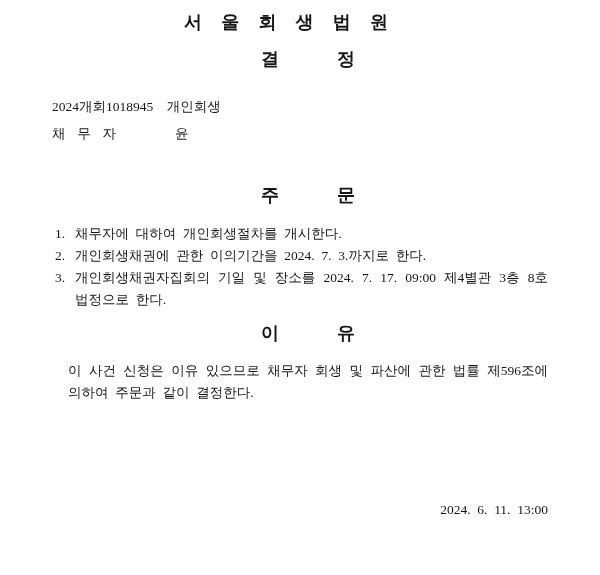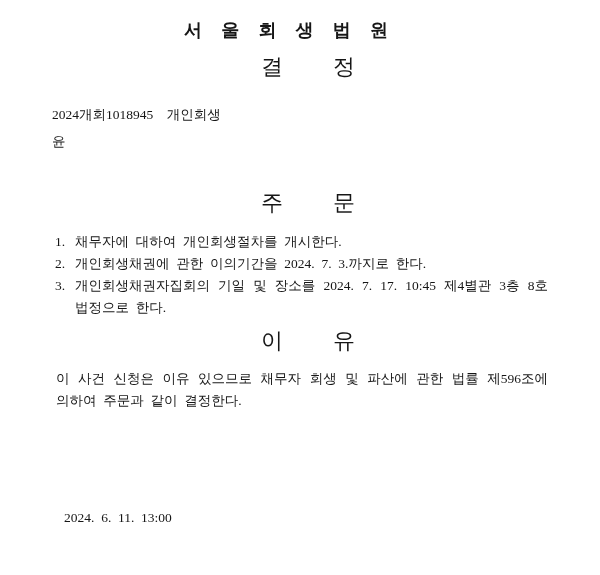--- a/index.html
+++ b/index.html
@@ -13,21 +13,21 @@
     overflow: hidden;
     color: #161616;
     font-family: "Liberation Serif", "DejaVu Serif", serif;
     font-size: 13.5px;
     word-spacing: 0.25em;
   }
   .doc {
     box-sizing: border-box;
     width: 600px;
     height: 575px;
-    padding: 20px 52px 0 52px;
+    padding: 12px 52px 0 52px;
   }
   .center-row {
     display: flex;
     justify-content: center;
   }
   
   .court-name {
     font-family: "Liberation Sans", "DejaVu Sans", sans-serif;
     font-weight: bold;
     font-size: 18px;
@@ -36,22 +36,22 @@
     width: 204px;
     text-align: justify;
     text-align-last: justify;
     margin-right: 28px;      
     word-spacing: 0;
     white-space: normal;
   }
   .doc-type-row { margin-top: 17px; }
   .section-heading {
     font-family: "Liberation Sans", "DejaVu Sans", sans-serif;
-    font-weight: normal;
-    font-size: 22px;
+    font-weight: bold;
+    font-size: 18px;
     line-height: 20px;
     display: inline-block;
     width: 94px;
     text-align: justify;
     text-align-last: justify;
     margin-left: 16px;       
     word-spacing: 0;
   }
   
   .case-rows { margin-top: 27px; }
@@ -83,29 +83,29 @@
   .order-list { margin-top: 18px; }
   .order-item {
     display: flex;
     line-height: 22px;
   }
   .order-no { flex: none; width: 23px; padding-left: 3px; box-sizing: border-box; }
   .order-text { flex: 1; text-align: justify; }
   
   .reason-heading-row { margin-top: 12px; }
   .reason {
-    margin: 17px 0 0 4px;
+    margin: 17px 0 0 16px;
     line-height: 22px;
     text-align: justify;
   }
   
   .footer-row {
     margin-top: 98px;
     display: flex;
-    justify-content: flex-start;
+    justify-content: flex-end;
   }
   .footer-date { margin-left: 12px; white-space: pre; }
 </style>
 </head>
 <body>
 
 <div class="doc">
 
   <div class="center-row">
     <span class="court-name">서 울 회 생 법 원</span>
@@ -113,20 +113,21 @@
 
   <div class="center-row doc-type-row">
     <span class="section-heading">결 정</span>
   </div>
 
   <div class="case-rows">
     <div class="case-row">
       <span class="case-value">2024개회1018945  개인회생</span>
     </div>
     <div class="case-row">
+      <span class="case-label">채 무 자</span>
       <span class="case-value">윤</span>
     </div>
   </div>
 
   <div class="service">
   </div>
 
   <div class="center-row order-heading-row">
     <span class="section-heading">주 문</span>
   </div>
@@ -135,21 +136,21 @@
     <div class="order-item">
       <span class="order-no">1.</span>
       <span class="order-text">채무자에 대하여 개인회생절차를 개시한다.</span>
     </div>
     <div class="order-item">
       <span class="order-no">2.</span>
       <span class="order-text">개인회생채권에 관한 이의기간을 2024. 7. 3.까지로 한다.</span>
     </div>
     <div class="order-item">
       <span class="order-no">3.</span>
-      <span class="order-text">개인회생채권자집회의 기일 및 장소를 2024. 7. 17. 10:45 제4별관 3층 8호 법정으로 한다.</span>
+      <span class="order-text">개인회생채권자집회의 기일 및 장소를 2024. 7. 17. 09:00 제4별관 3층 8호 법정으로 한다.</span>
     </div>
   </div>
 
   <div class="center-row reason-heading-row">
     <span class="section-heading">이 유</span>
   </div>
 
   <p class="reason">이 사건 신청은 이유 있으므로 채무자 회생 및 파산에 관한 법률 제596조에 의하여 주문과 같이 결정한다.</p>
 
   <div class="footer-row">

